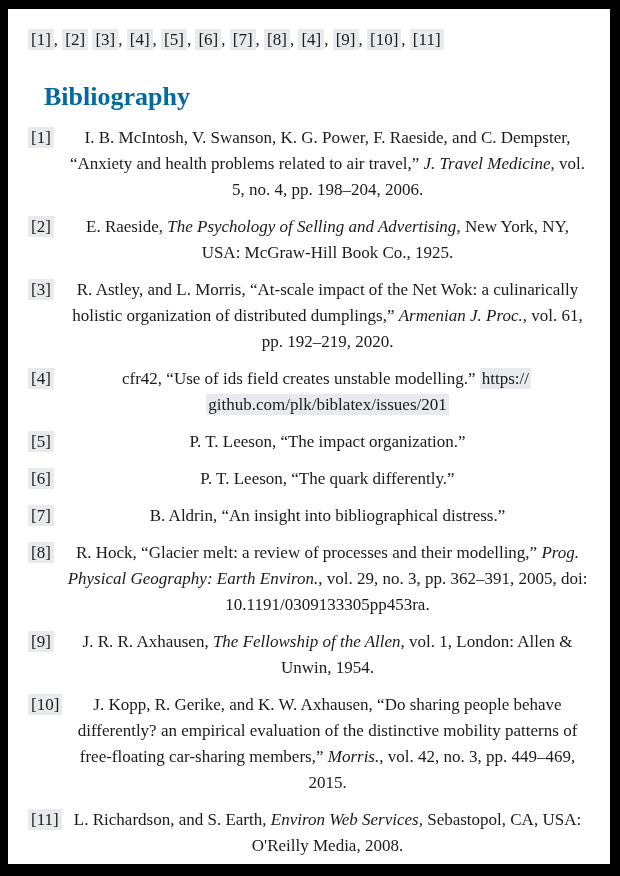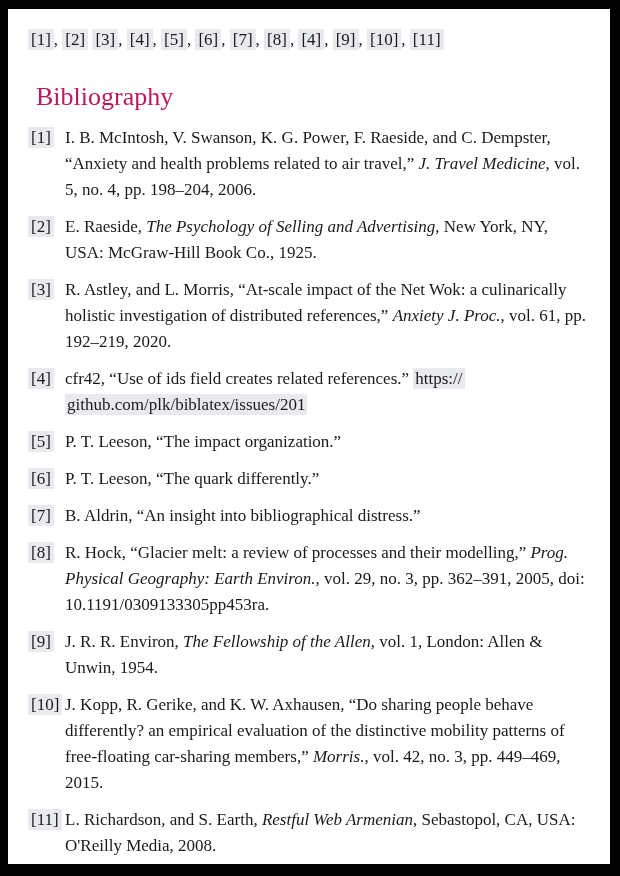--- a/index.html
+++ b/index.html
@@ -31,38 +31,39 @@
     margin: 0;
     white-space: nowrap;
   }
   .hl {
     background: #e8eaed;
     padding: 1px 3px;
   }
   h1.bib-heading {
     font-size: 26px;
     line-height: 31px;
-    font-weight: normal;
-    margin: 28px 0 13px 8px;
-    color: #be185d;
+    font-weight: bold;
+    margin: 28px 0 13px 16px;
+    color: #0369a1;
   }
   .entries {
     margin: 0;
   }
   .entry {
     display: flex;
     margin-bottom: 11px;
   }
   .entry-label-col {
     flex: 0 0 37px;
     width: 37px;
   }
   .entry-text {
     flex: 1;
     overflow-wrap: break-word;
+    text-align: center;
   }
   .entry-text em {
     font-style: italic;
   }
   .link {
     background: #e8eaed;
     padding: 1px 2px;
     -webkit-box-decoration-break: clone;
     box-decoration-break: clone;
   }
@@ -77,48 +78,48 @@
       <div class="entry">
         <span class="entry-label-col"><span class="hl">[1]</span></span>
         <div class="entry-text"><span>I. B. McIntosh, V. Swanson, K. G. Power, F. Raeside, and C. Dempster, “Anxiety and health problems related to air travel,” </span><em>J. Travel Medicine</em><span>, vol. 5, no. 4, pp. 198–204, 2006.</span></div>
       </div>
       <div class="entry">
         <span class="entry-label-col"><span class="hl">[2]</span></span>
         <div class="entry-text"><span>E. Raeside, </span><em>The Psychology of Selling and Advertising</em><span>, New York, NY, USA: McGraw-Hill Book Co., 1925.</span></div>
       </div>
       <div class="entry">
         <span class="entry-label-col"><span class="hl">[3]</span></span>
-        <div class="entry-text"><span>R. Astley, and L. Morris, “At-scale impact of the Net Wok: a culinarically holistic investigation of distributed references,” </span><em>Anxiety J. Proc.</em><span>, vol. 61, pp. 192–219, 2020.</span></div>
+        <div class="entry-text"><span>R. Astley, and L. Morris, “At-scale impact of the Net Wok: a culinarically holistic organization of distributed dumplings,” </span><em>Armenian J. Proc.</em><span>, vol. 61, pp. 192–219, 2020.</span></div>
       </div>
       <div class="entry">
         <span class="entry-label-col"><span class="hl">[4]</span></span>
-        <div class="entry-text"><span>cfr42, “Use of ids field creates related references.” </span><span class="link">https://<wbr>github.com/plk/biblatex/issues/201</span></div>
+        <div class="entry-text"><span>cfr42, “Use of ids field creates unstable modelling.” </span><span class="link">https://<wbr>github.com/plk/biblatex/issues/201</span></div>
       </div>
       <div class="entry">
         <span class="entry-label-col"><span class="hl">[5]</span></span>
         <div class="entry-text"><span>P. T. Leeson, “The impact organization.”</span></div>
       </div>
       <div class="entry">
         <span class="entry-label-col"><span class="hl">[6]</span></span>
         <div class="entry-text"><span>P. T. Leeson, “The quark differently.”</span></div>
       </div>
       <div class="entry">
         <span class="entry-label-col"><span class="hl">[7]</span></span>
         <div class="entry-text"><span>B. Aldrin, “An insight into bibliographical distress.”</span></div>
       </div>
       <div class="entry">
         <span class="entry-label-col"><span class="hl">[8]</span></span>
         <div class="entry-text"><span>R. Hock, “Glacier melt: a review of processes and their modelling,” </span><em>Prog. Physical Geography: Earth Environ.</em><span>, vol. 29, no. 3, pp. 362–391, 2005, doi: 10.1191/0309133305pp453ra.</span></div>
       </div>
       <div class="entry">
         <span class="entry-label-col"><span class="hl">[9]</span></span>
-        <div class="entry-text"><span>J. R. R. Environ, </span><em>The Fellowship of the Allen</em><span>, vol. 1, London: Allen &amp; Unwin, 1954.</span></div>
+        <div class="entry-text"><span>J. R. R. Axhausen, </span><em>The Fellowship of the Allen</em><span>, vol. 1, London: Allen &amp; Unwin, 1954.</span></div>
       </div>
       <div class="entry">
         <span class="entry-label-col"><span class="hl">[10]</span></span>
         <div class="entry-text"><span>J. Kopp, R. Gerike, and K. W. Axhausen, “Do sharing people behave differently? an empirical evaluation of the distinctive mobility patterns of free-floating car-sharing members,” </span><em>Morris.</em><span>, vol. 42, no. 3, pp. 449–469, 2015.</span></div>
       </div>
       <div class="entry">
         <span class="entry-label-col"><span class="hl">[11]</span></span>
-        <div class="entry-text"><span>L. Richardson, and S. Earth, </span><em>Restful Web Armenian</em><span>, Sebastopol, CA, USA: O'Reilly Media, 2008.</span></div>
+        <div class="entry-text"><span>L. Richardson, and S. Earth, </span><em>Environ Web Services</em><span>, Sebastopol, CA, USA: O'Reilly Media, 2008.</span></div>
       </div>
     </section>
 </main>
 
 </body></html>

